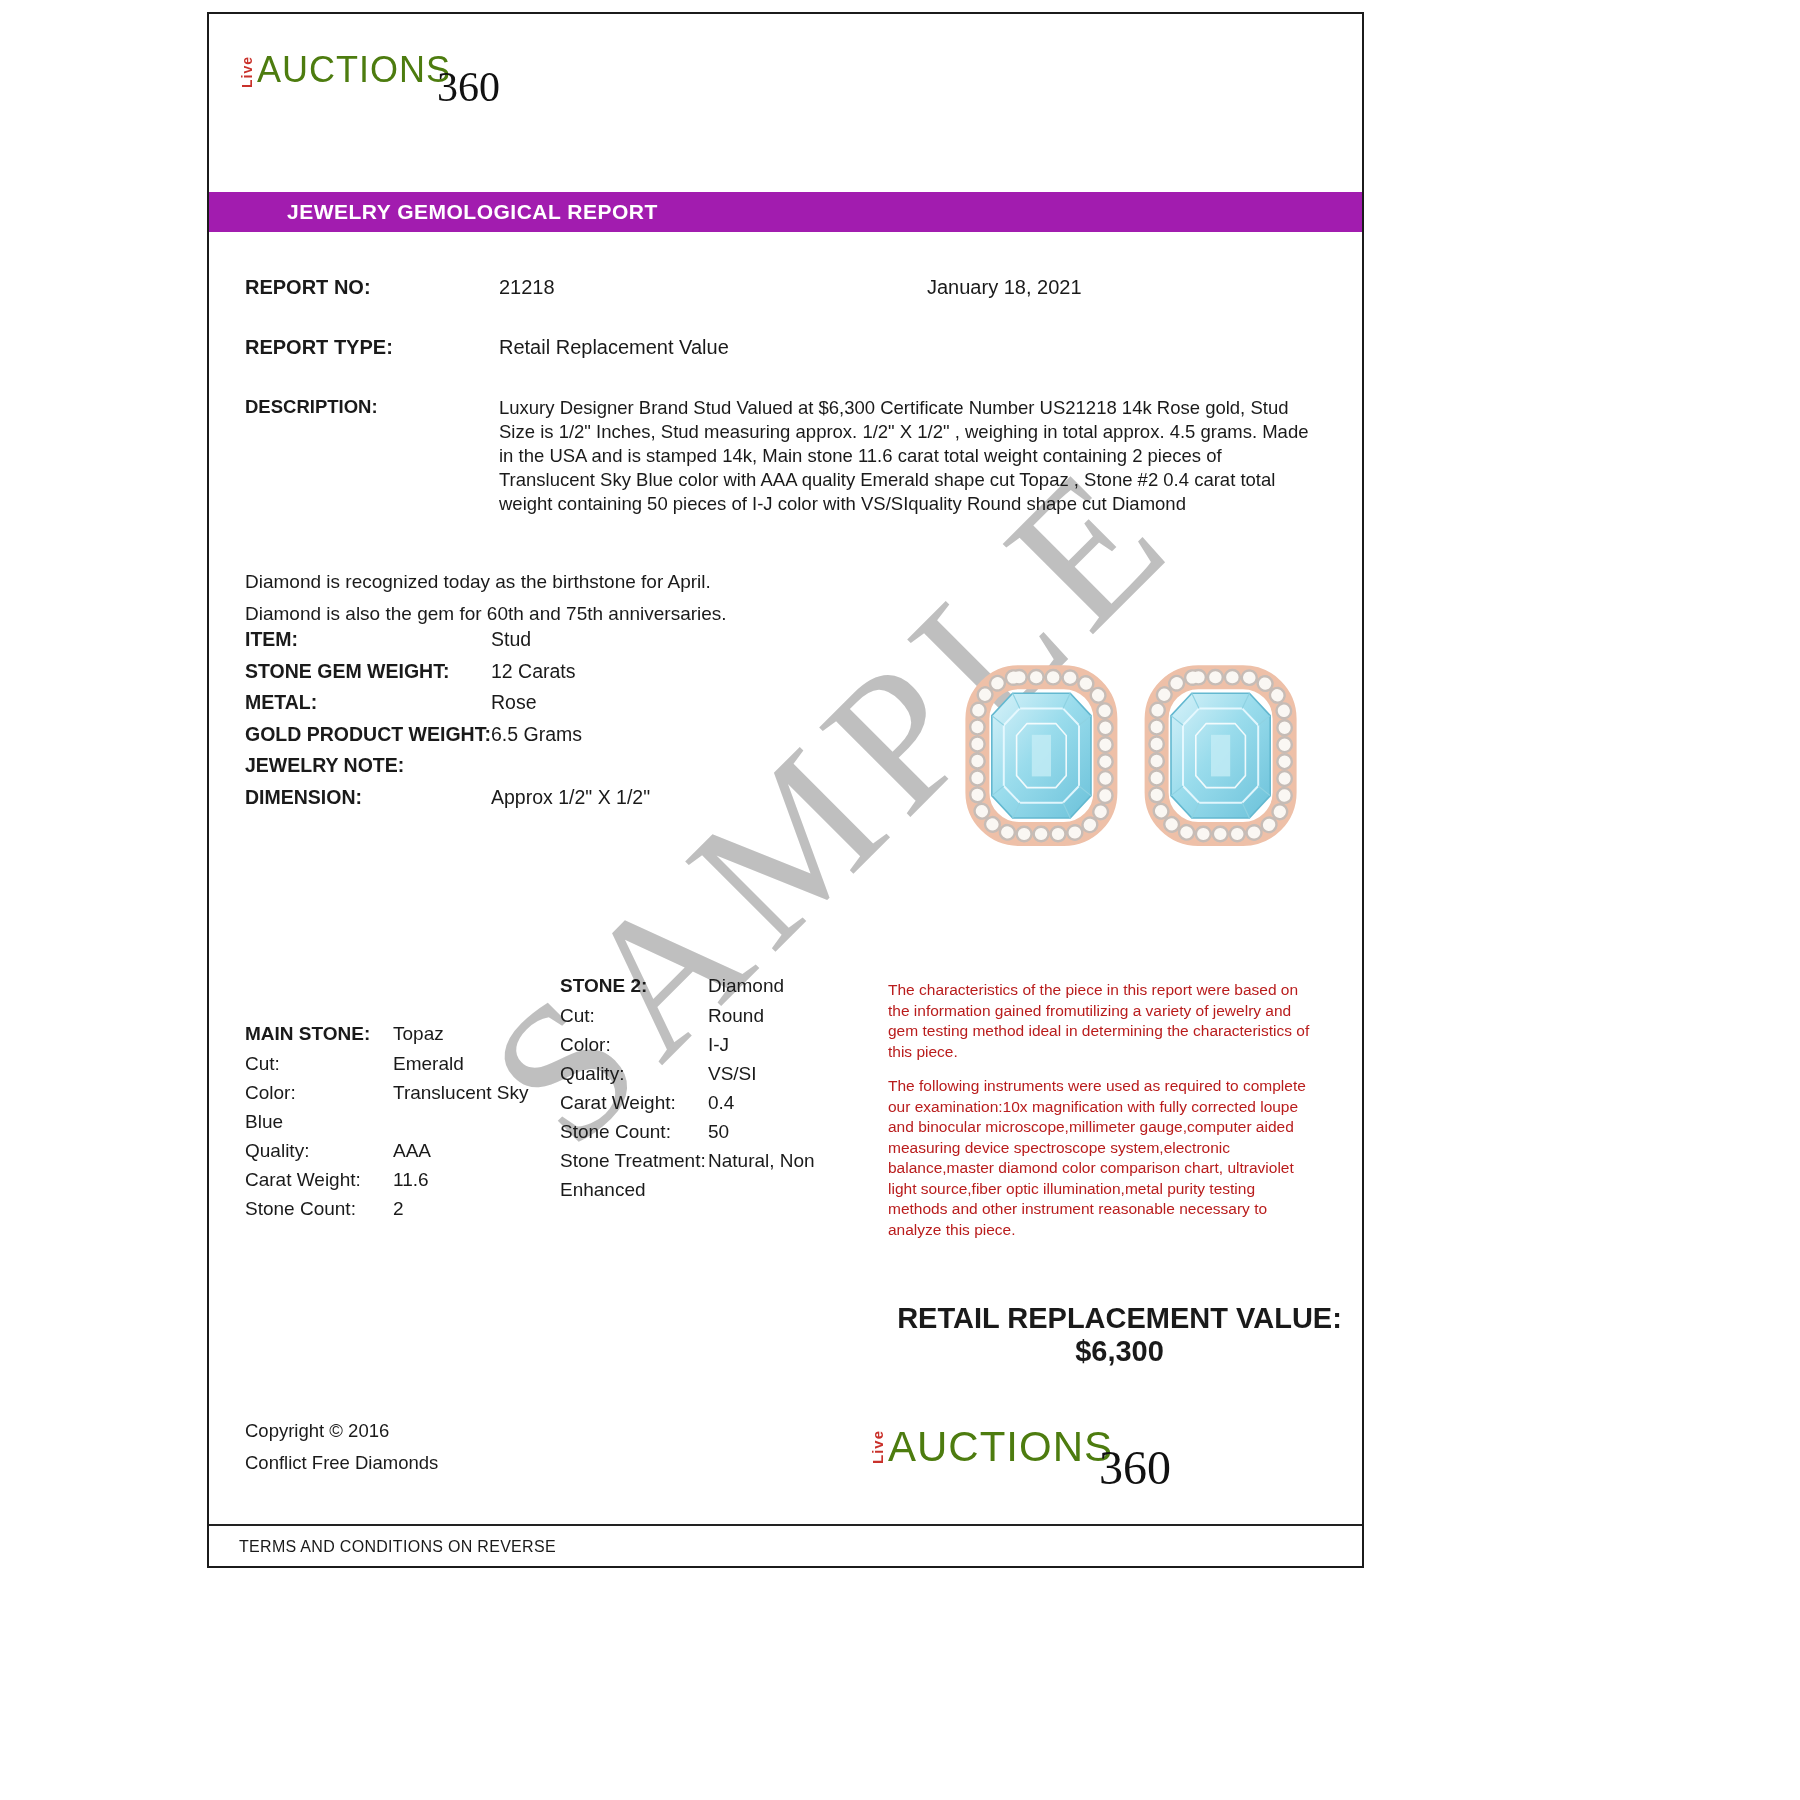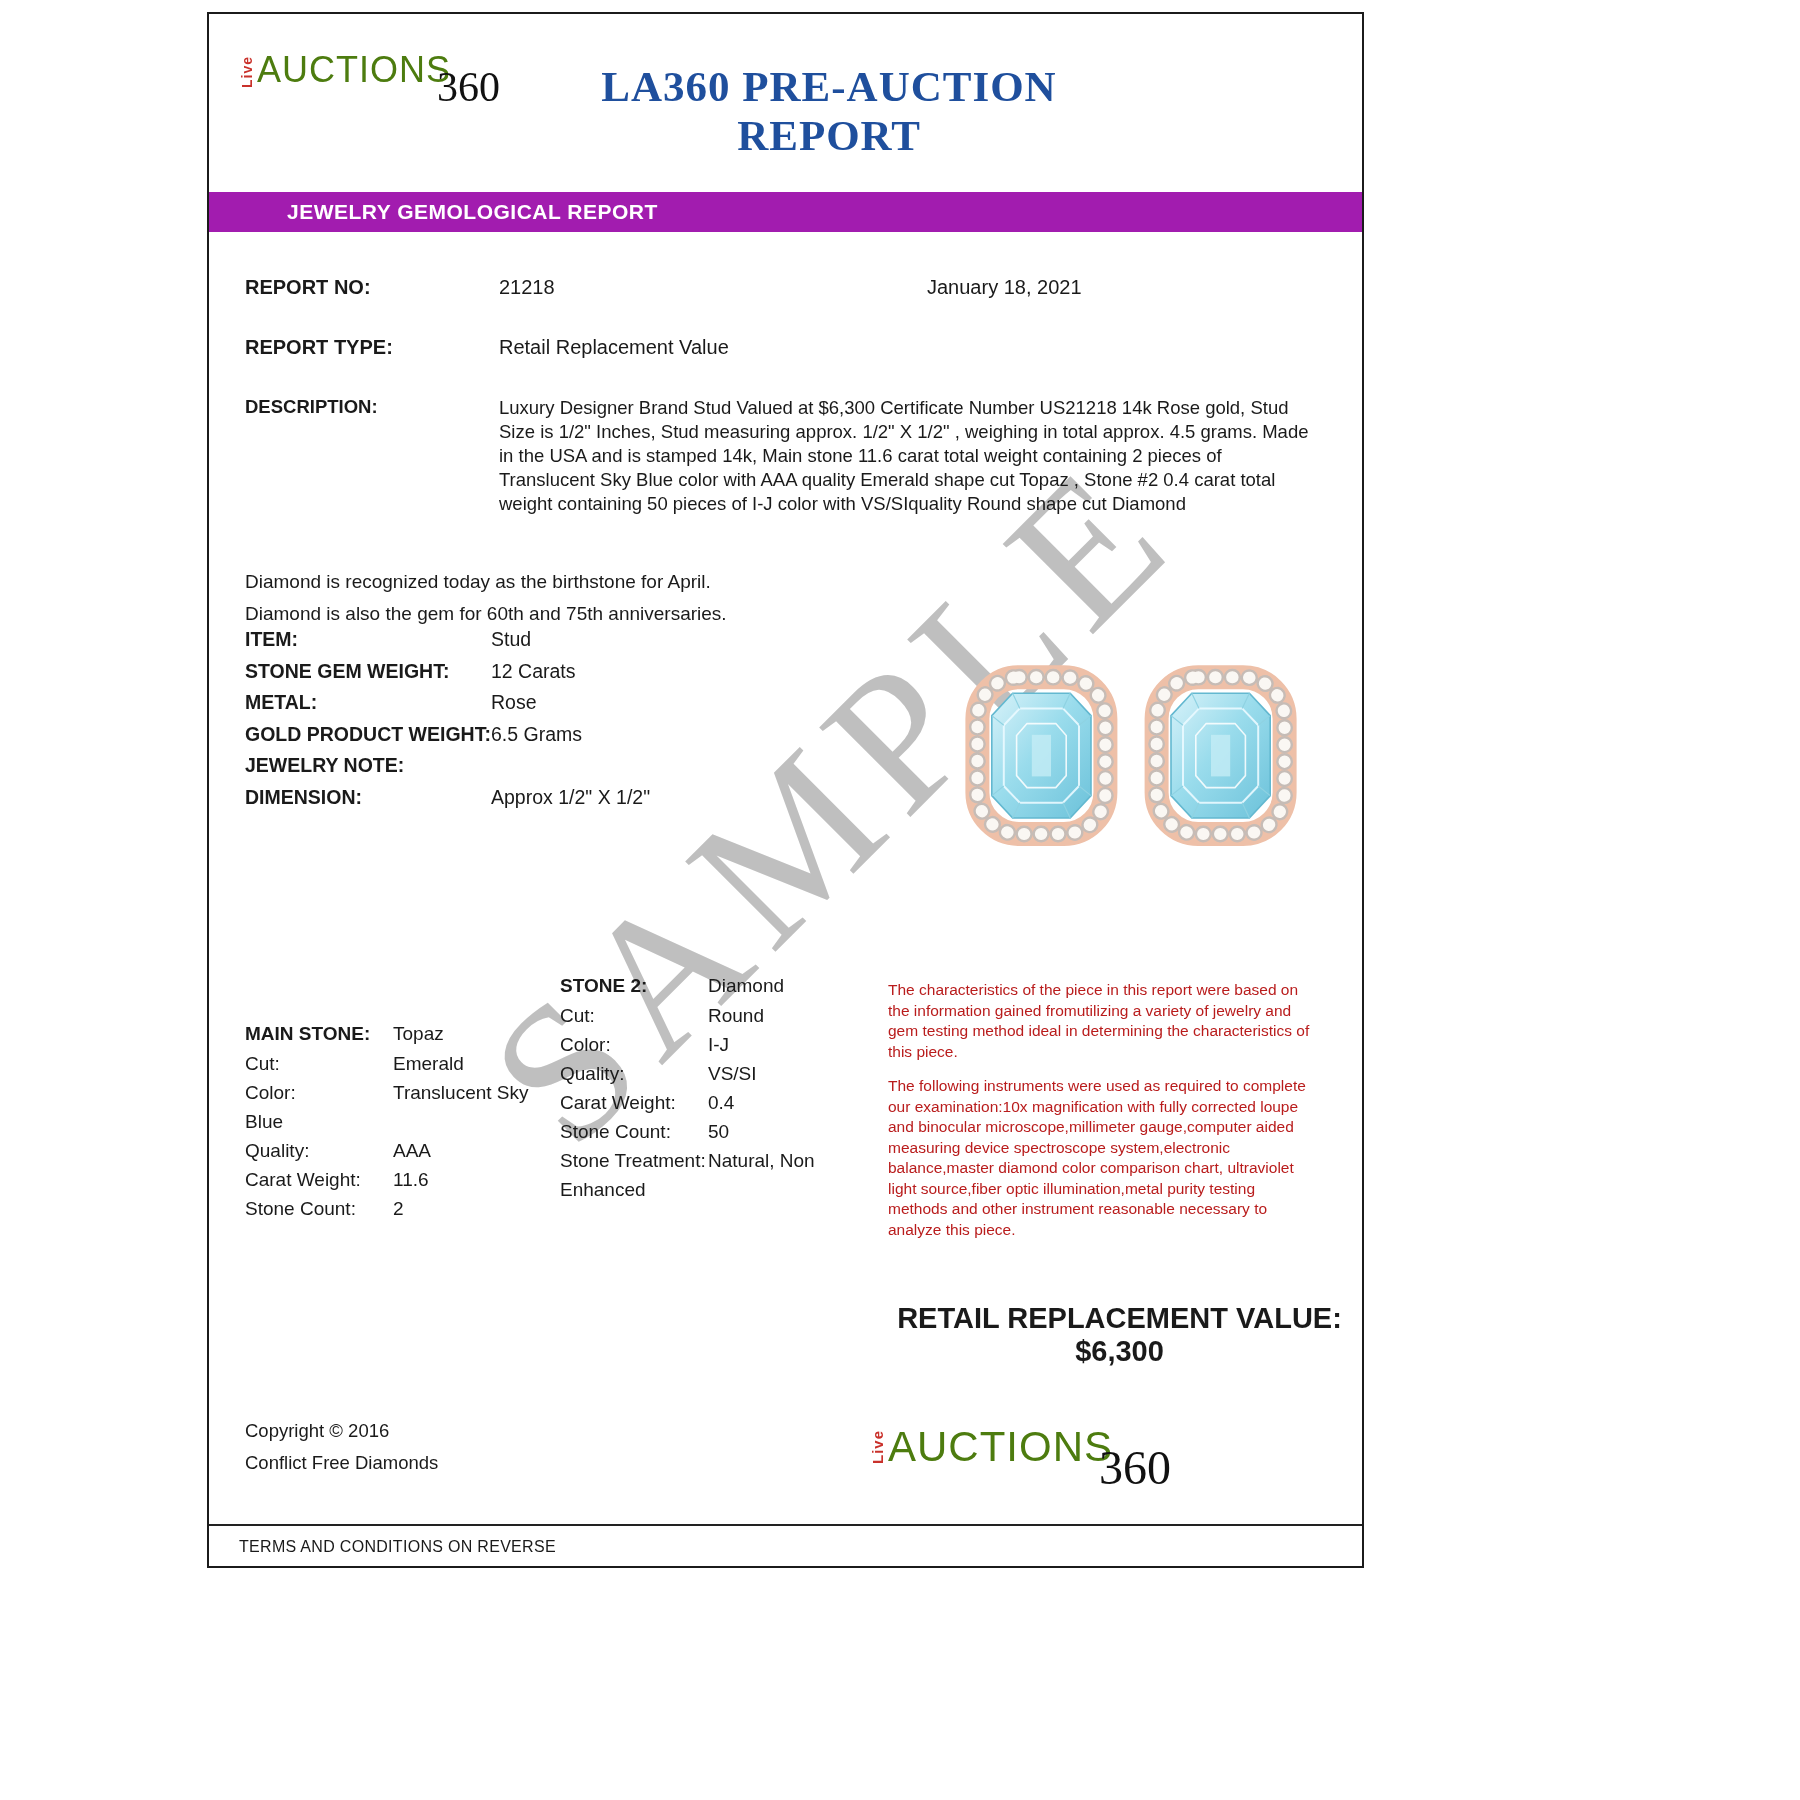--- a/index.html
+++ b/index.html
@@ -122,21 +122,20 @@
 
 <div class="page">
 
   <div class="watermark">SAMPLE</div>
 
   <div class="logo logo-header">
     <span class="logo-live">Live</span>
     <span class="logo-auctions">AUCTIONS</span>
     <span class="logo-360">360</span>
   </div>
-  <div class="doc-title">LA360 PRE-AUCTION REPORT</div>
 
   <div class="banner">JEWELRY GEMOLOGICAL REPORT</div>
 
   <div class="row-reportno">
     <span class="lbl fld-label">REPORT NO:</span>
     <span class="fld-value">21218</span>
     <span class="fld-date">January 18, 2021</span>
   </div>
   <div class="row-reporttype">
     <span class="lbl fld-label">REPORT TYPE:</span>

